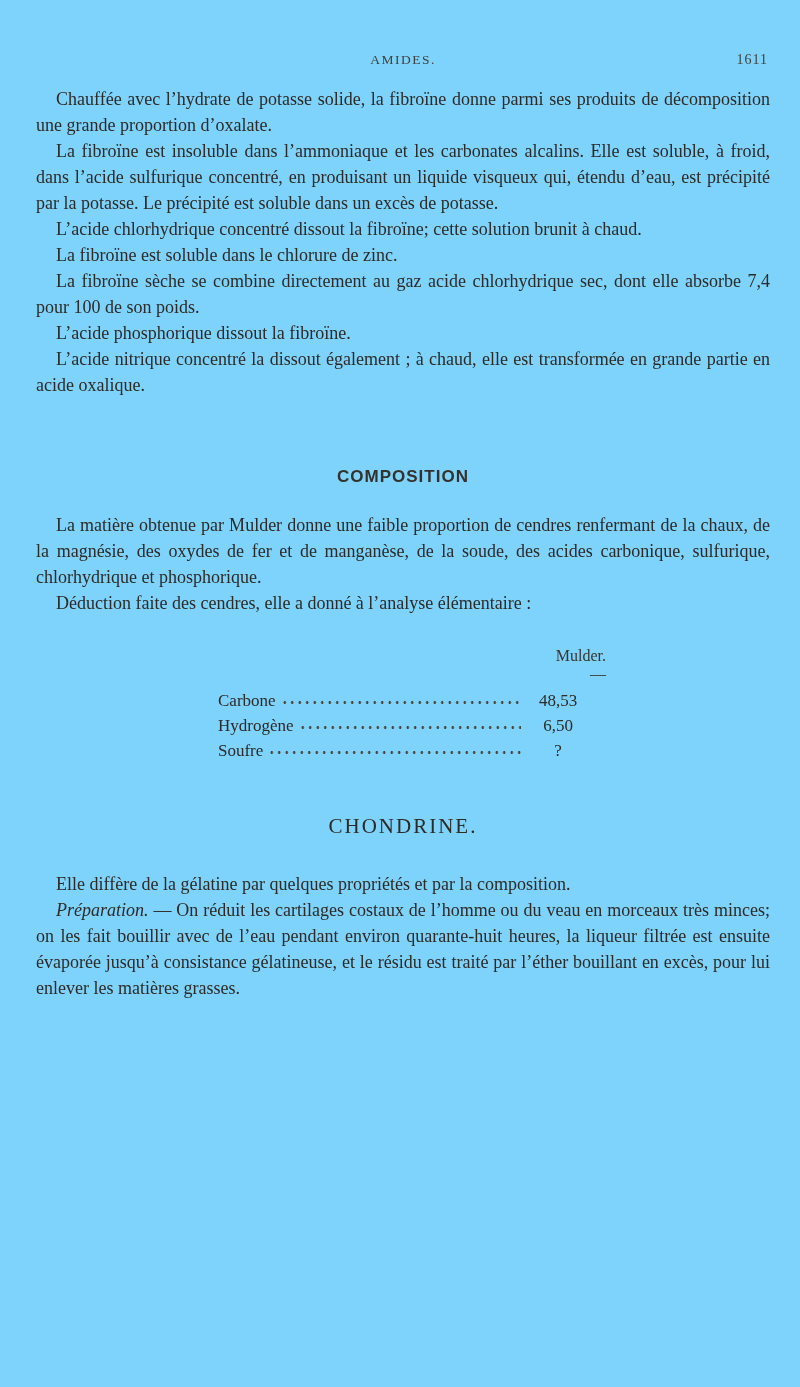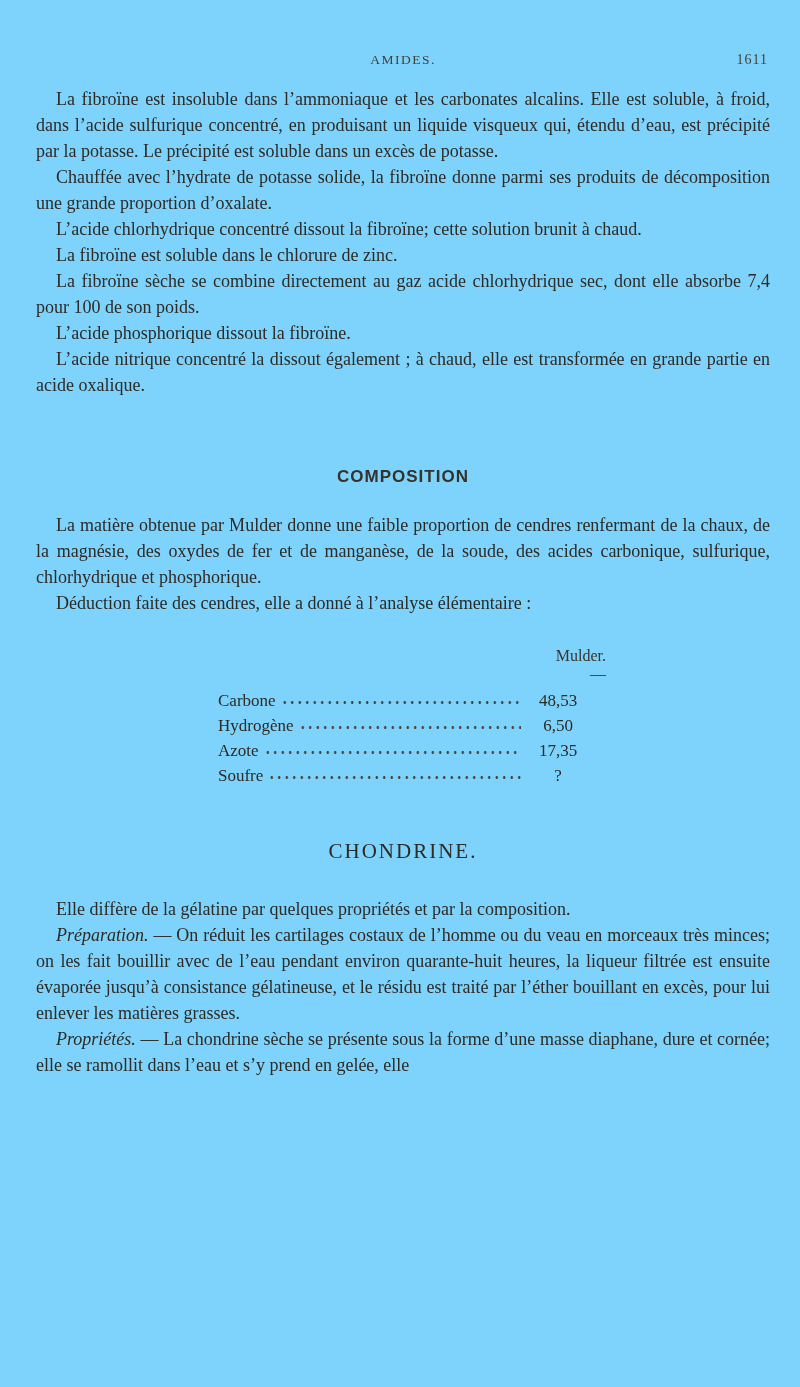--- a/index.html
+++ b/index.html
@@ -106,22 +106,22 @@
 <div class="page">
 
   <div class="running-header">
     <span>AMIDES.</span>
     <span class="page-number">1611</span>
   </div>
 
   <div class="body-text">
 
     <div>
+      <p>Chauffée avec l’hydrate de potasse solide, la fibroïne donne parmi ses produits de décomposition une grande proportion d’oxalate.</p>
       <p>La fibroïne est insoluble dans l’ammoniaque et les carbonates alcalins. Elle est soluble, à froid, dans l’acide sulfurique concentré, en produisant un liquide visqueux qui, étendu d’eau, est précipité par la potasse. Le précipité est soluble dans un excès de potasse.</p>
-      <p>Chauffée avec l’hydrate de potasse solide, la fibroïne donne parmi ses produits de décomposition une grande proportion d’oxalate.</p>
       <p>L’acide chlorhydrique concentré dissout la fibroïne; cette solution brunit à chaud.</p>
       <p>La fibroïne est soluble dans le chlorure de zinc.</p>
       <p>La fibroïne sèche se combine directement au gaz acide chlorhydrique sec, dont elle absorbe 7,4 pour 100 de son poids.</p>
       <p>L’acide phosphorique dissout la fibroïne.</p>
       <p>L’acide nitrique concentré la dissout également ; à chaud, elle est transformée en grande partie en acide oxalique.</p>
     </div>
 
     <div class="comp-heading">COMPOSITION</div>
 
     <div class="comp-paras">
@@ -139,35 +139,29 @@
         <span class="tlabel">Carbone</span>
         <span class="leader"></span>
         <span class="tvalue">48,53</span>
       </div>
       <div class="trow">
         <span class="tlabel">Hydrogène</span>
         <span class="leader"></span>
         <span class="tvalue">6,50</span>
       </div>
       <div class="trow">
-        <span class="tlabel">Azote</span>
-        <span class="leader"></span>
-        <span class="tvalue">17,35</span>
-      </div>
-      <div class="trow">
         <span class="tlabel">Soufre</span>
         <span class="leader"></span>
         <span class="tvalue">?</span>
       </div>
     </div>
 
     <h1 class="chon-heading">CHONDRINE.</h1>
 
     <div class="chon-intro">
       <p>Elle diffère de la gélatine par quelques propriétés et par la composition.</p>
     </div>
 
     <p class="para-prep"><span class="lead-italic">Préparation.</span> <span>— On réduit les cartilages costaux de l’homme ou du veau en morceaux très minces; on les fait bouillir avec de l’eau pendant environ quarante-huit heures, la liqueur filtrée est ensuite évaporée jusqu’à consistance gélatineuse, et le résidu est traité par l’éther bouillant en excès, pour lui enlever les matières grasses.</span></p>
 
-    <p class="para-prop"><span class="lead-italic">Propriétés.</span> <span>— La chondrine sèche se présente sous la forme d’une masse diaphane, dure et cornée; elle se ramollit dans l’eau et s’y prend en gelée, elle</span></p>
 
   </div>
 </div>
 
 </body></html>

